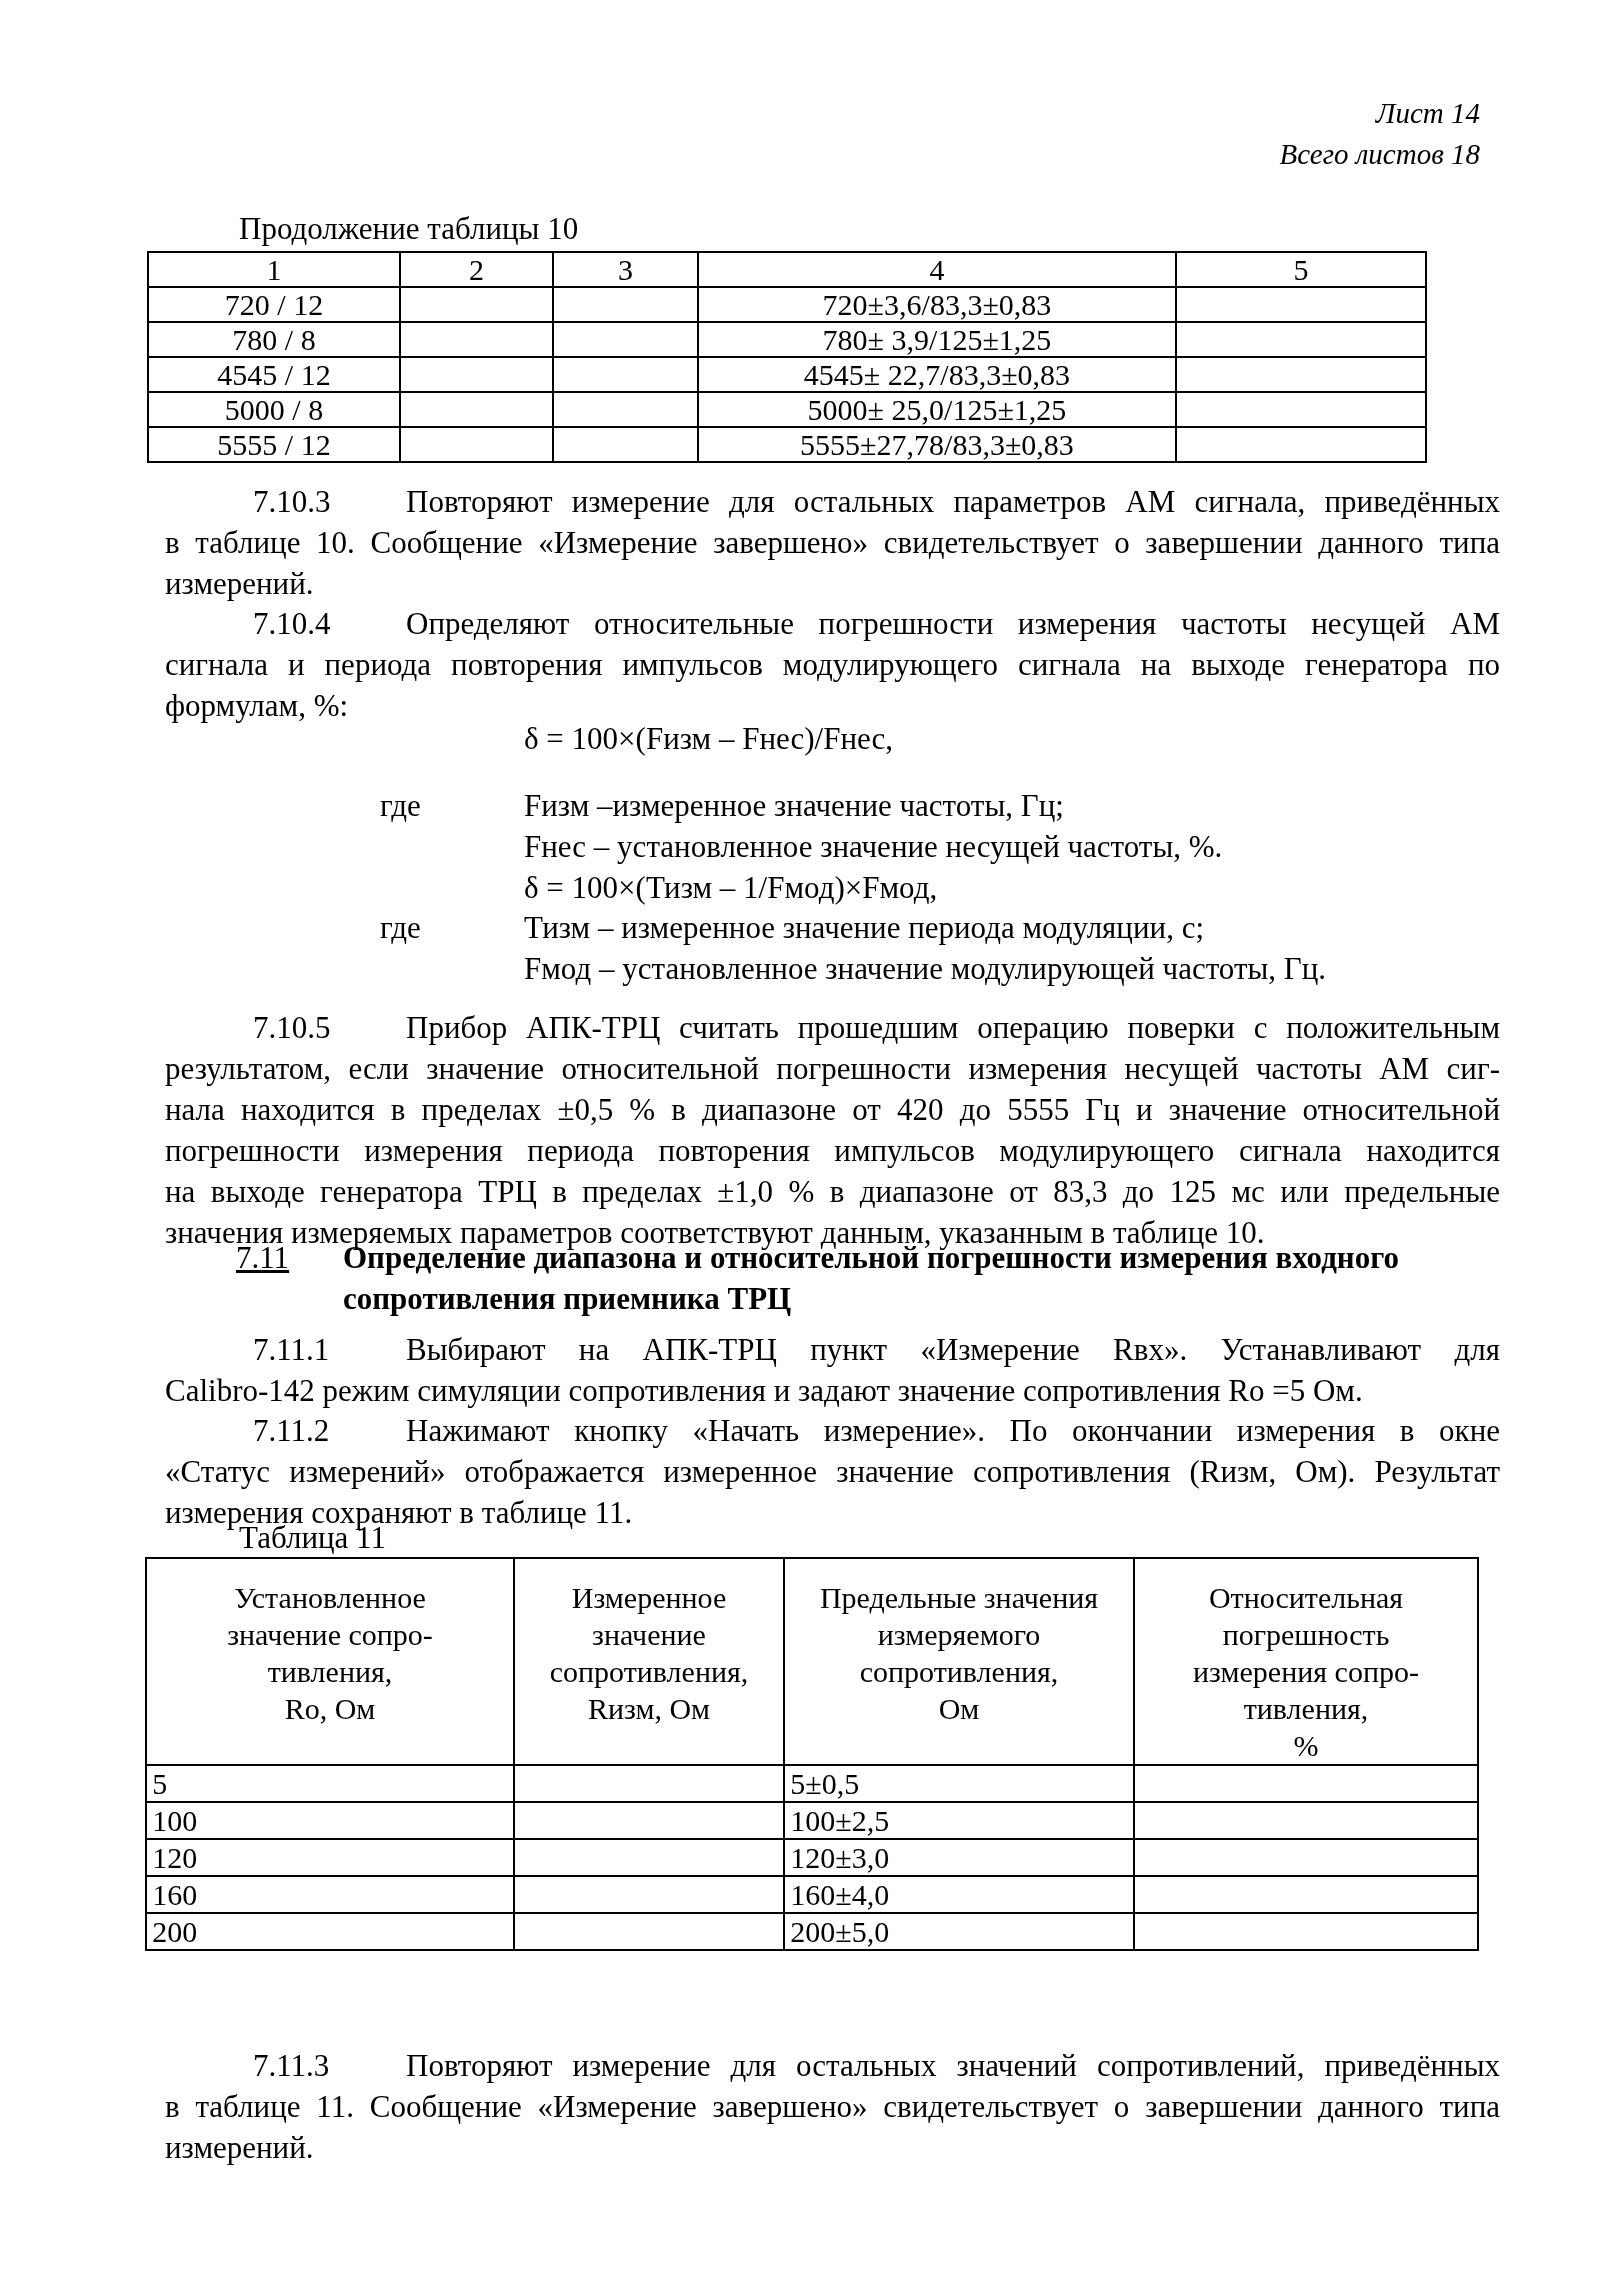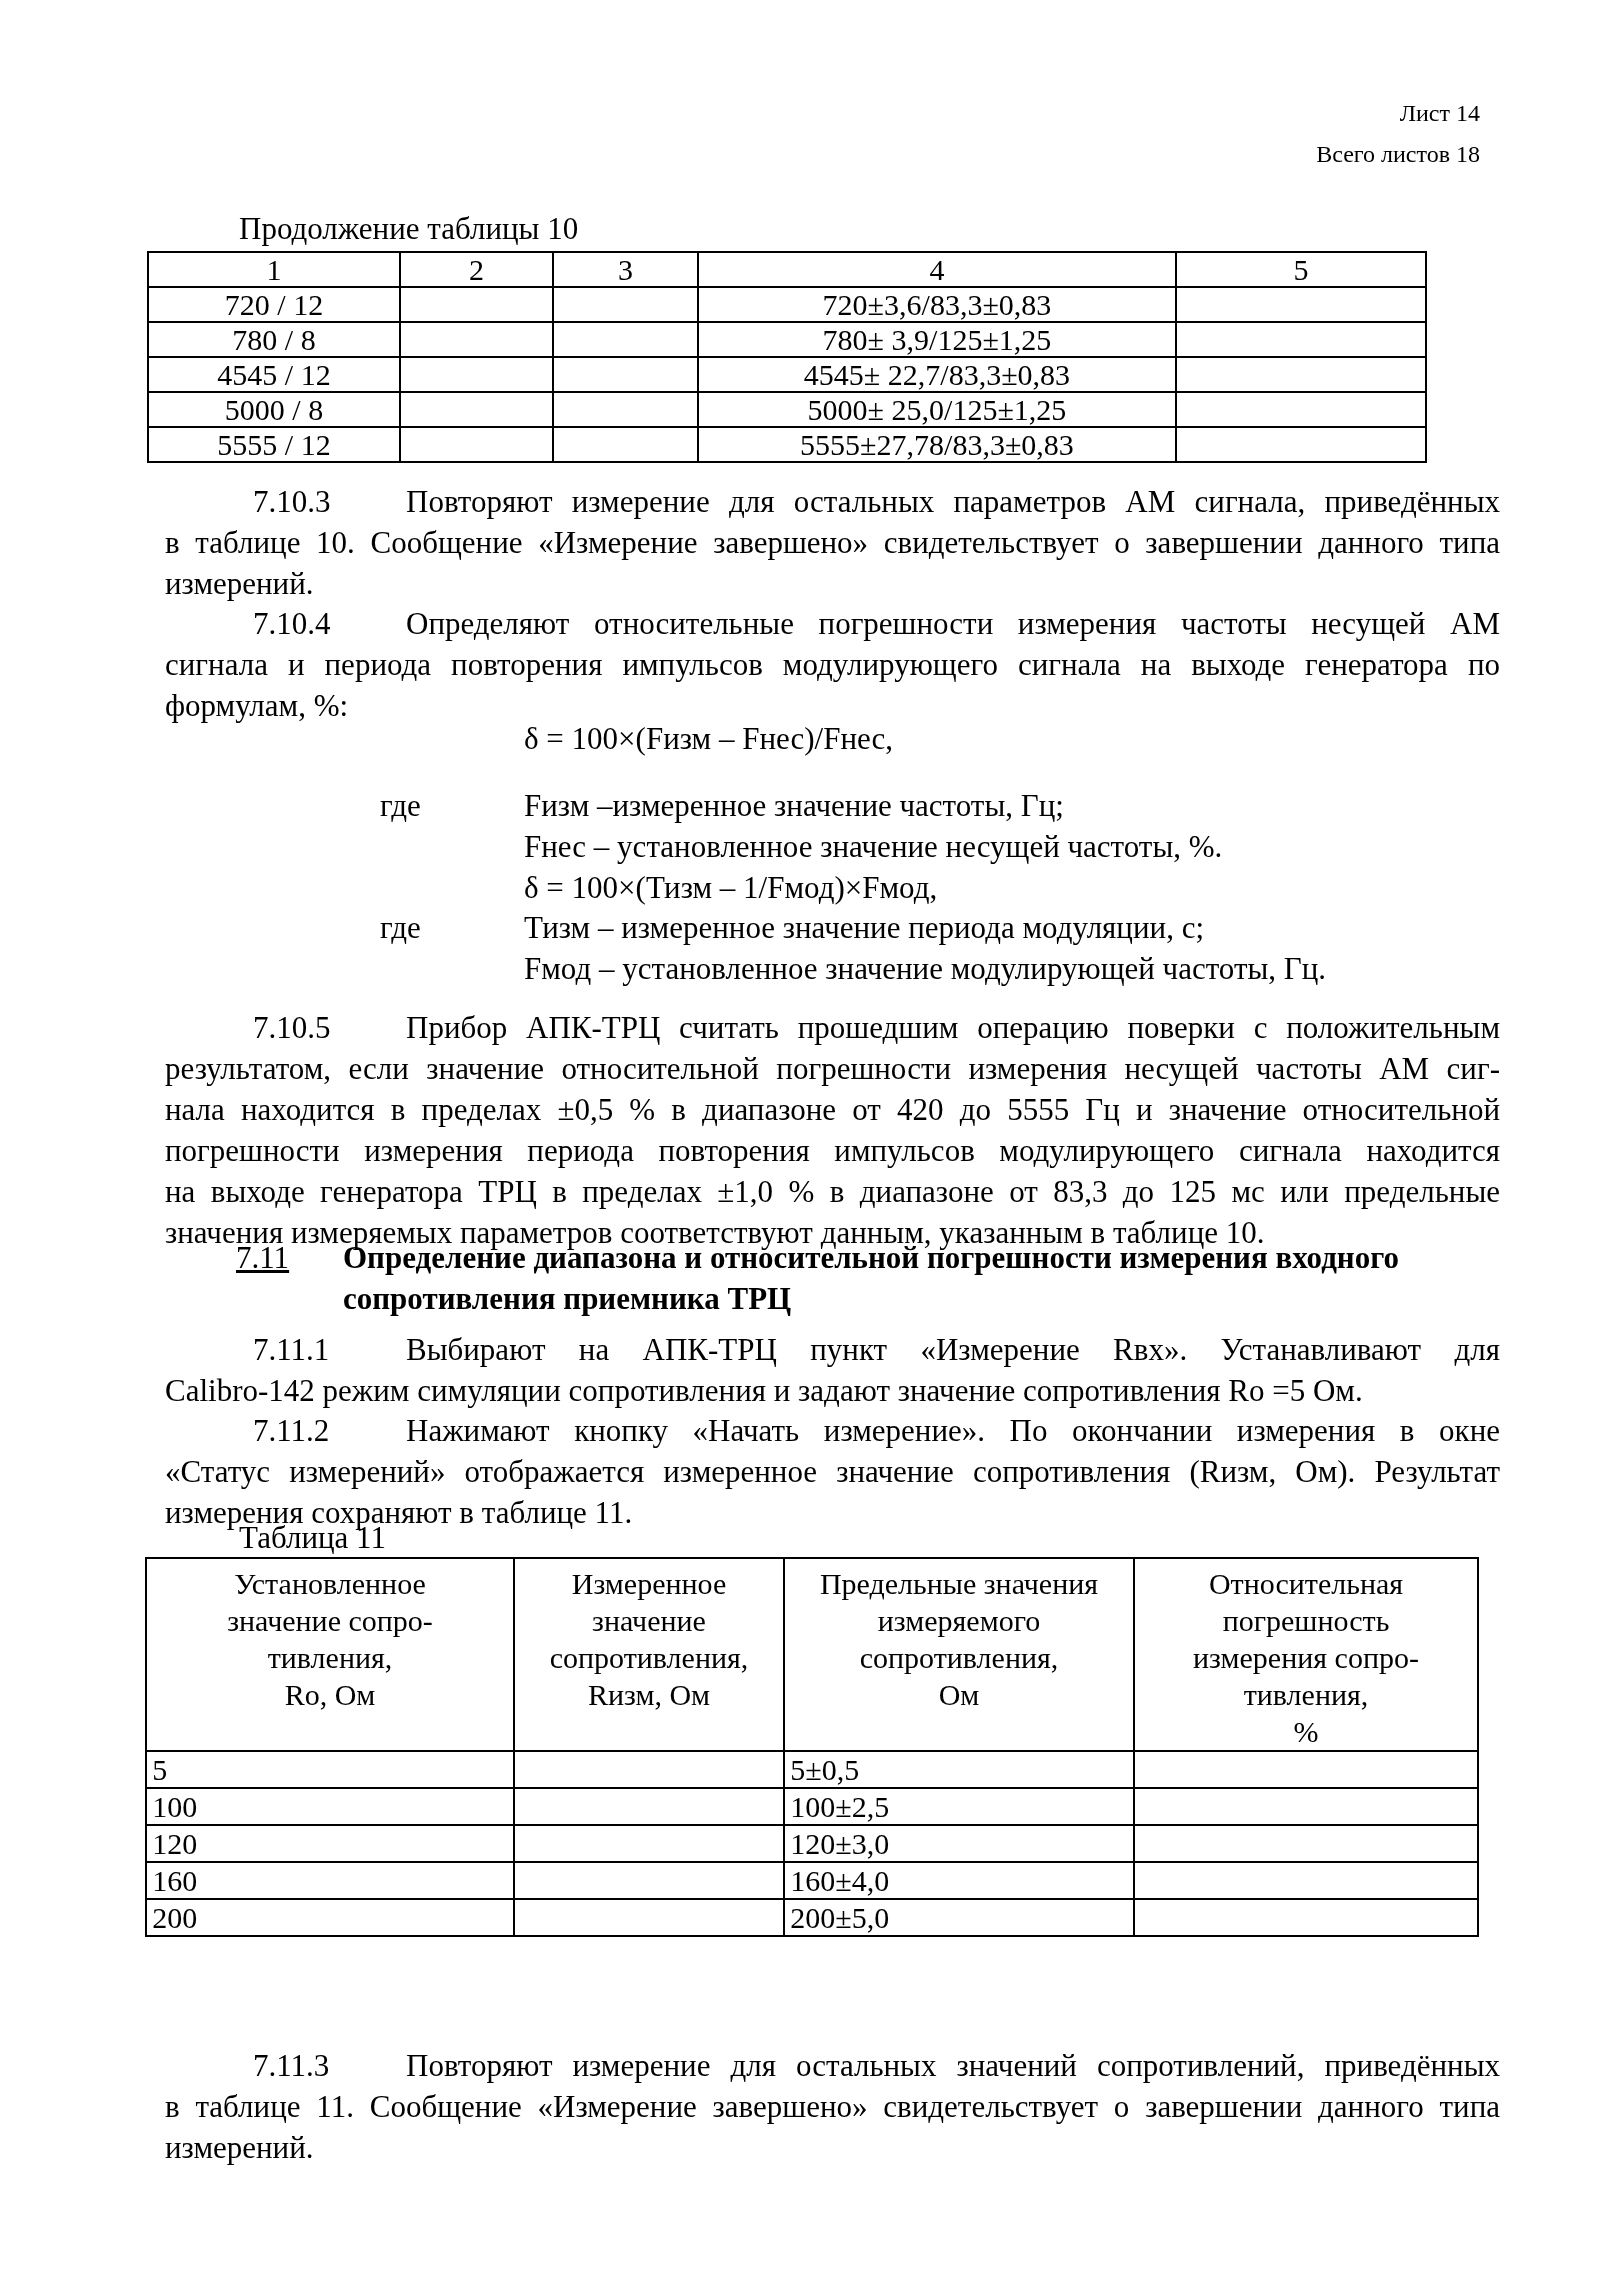--- a/index.html
+++ b/index.html
@@ -2,26 +2,26 @@
 <html style="font-size:10.5px"><head>
 <meta charset="utf-8">
 <style>
   html, body { margin: 0; padding: 0; background: #ffffff; }
   body {
     width: 1623px; height: 2295px; position: relative; overflow: hidden;
     font-family: "Liberation Serif", "DejaVu Serif", serif;
     color: #000; font-size: 31px; line-height: 41px;
   }
   .abs { position: absolute; }
-  .sheet-info { right: 143px; top: 93px; text-align: right; line-height: 41px; font-size: 24px; }
+  .sheet-info { right: 143px; top: 93px; text-align: right; line-height: 41px; font-size: 29px; font-style: italic; }
   .caption { font-size: 31px; }
   table.doc { border-collapse: collapse; position: absolute; table-layout: fixed; }
   table.doc td { border: 2px solid #000; padding: 0; vertical-align: middle; font-size: 30px; }
   #t10 td { height: 33px; line-height: 33px; text-align: center; }
-  #t11 td.h { text-align: center; vertical-align: top; line-height: 37px; padding-top: 6px; }
+  #t11 td.h { text-align: center; vertical-align: top; line-height: 37px; padding-top: 20px; }
   #t11 td.d { height: 35px; line-height: 35px; text-align: left; padding-left: 5.2px; }
   .para { left: 165px; width: 1335px; text-align: justify; }
   .para .num { display: inline-block; width: 153px; margin-left: 88px; }
   .formula { left: 524px; }
   .where { left: 380px; }
   .heading { left: 236px; width: 1244px; }
   .heading .hnum { position: absolute; left: 0; top: 0; text-decoration: underline; }
   .heading .htitle { margin-left: 107px; font-weight: bold; display: block; }
   .line { white-space: nowrap; }
 </style>

